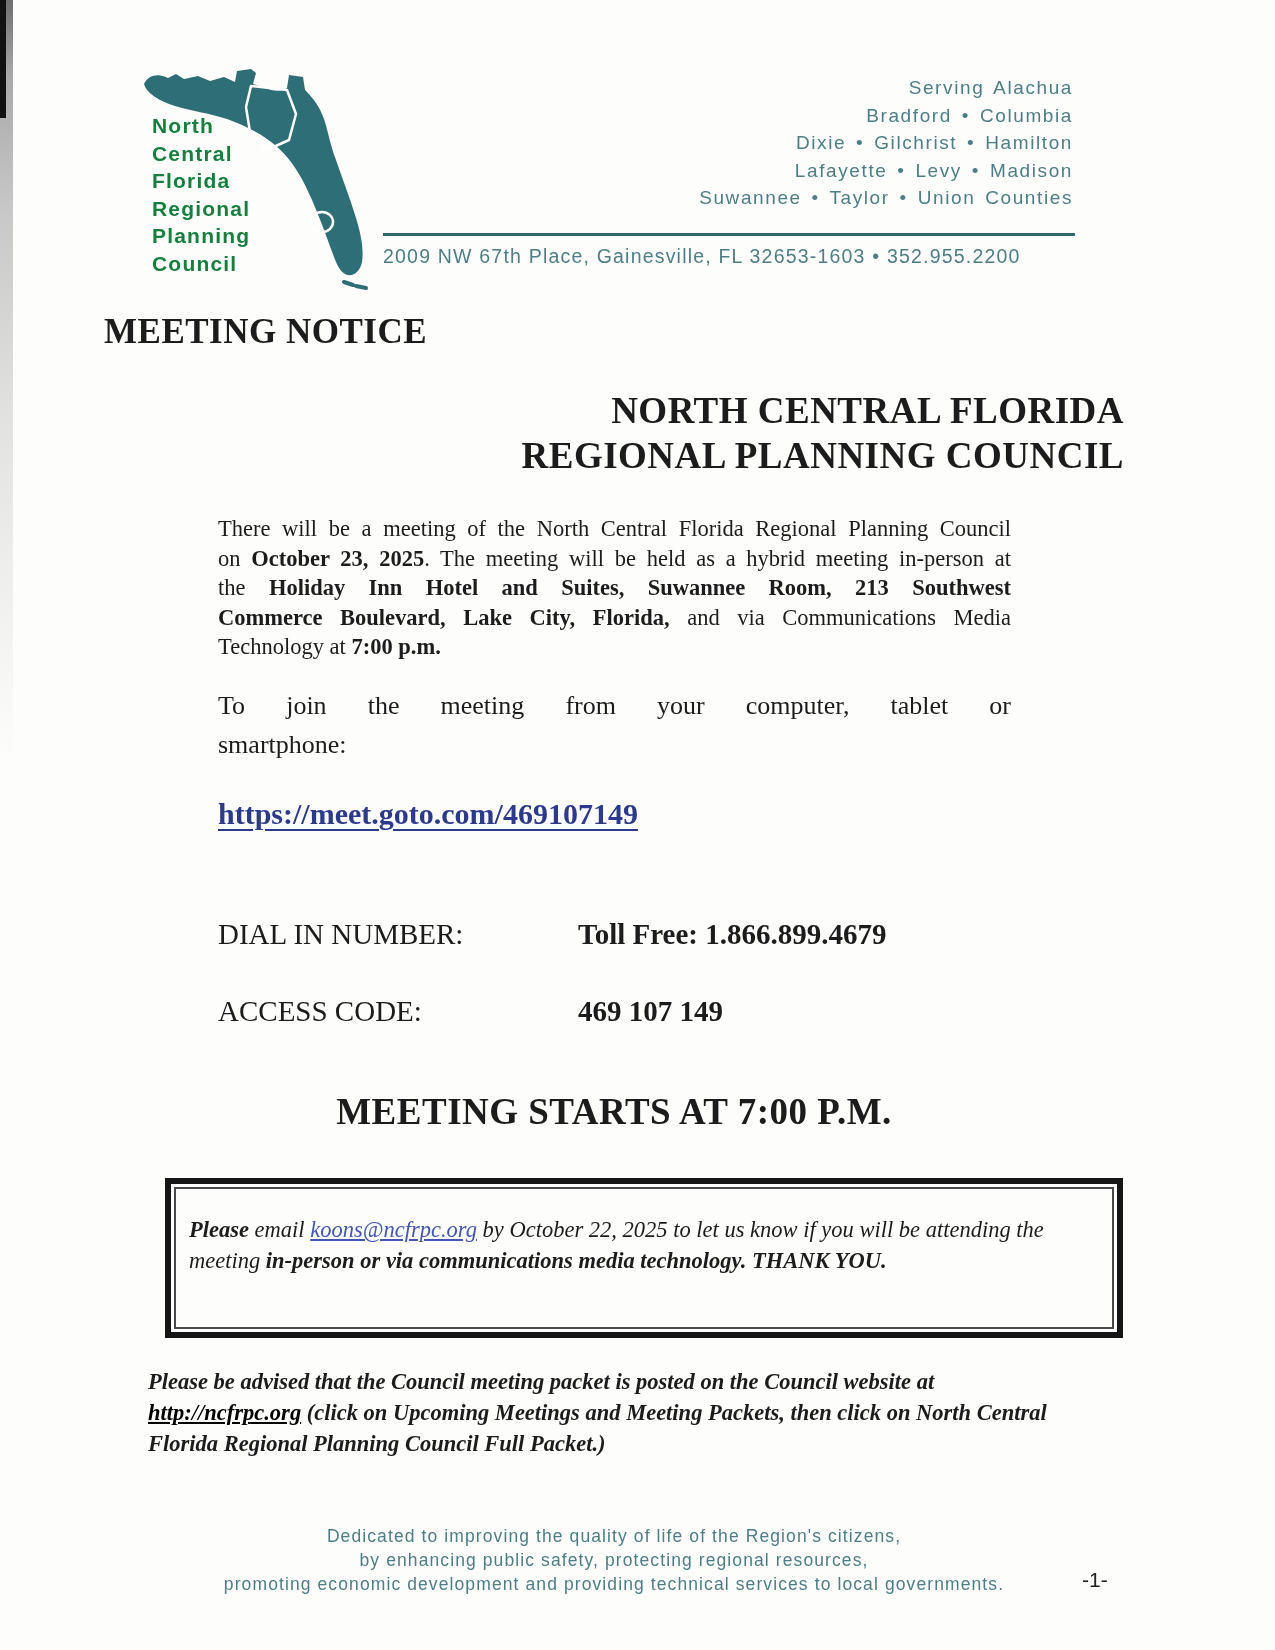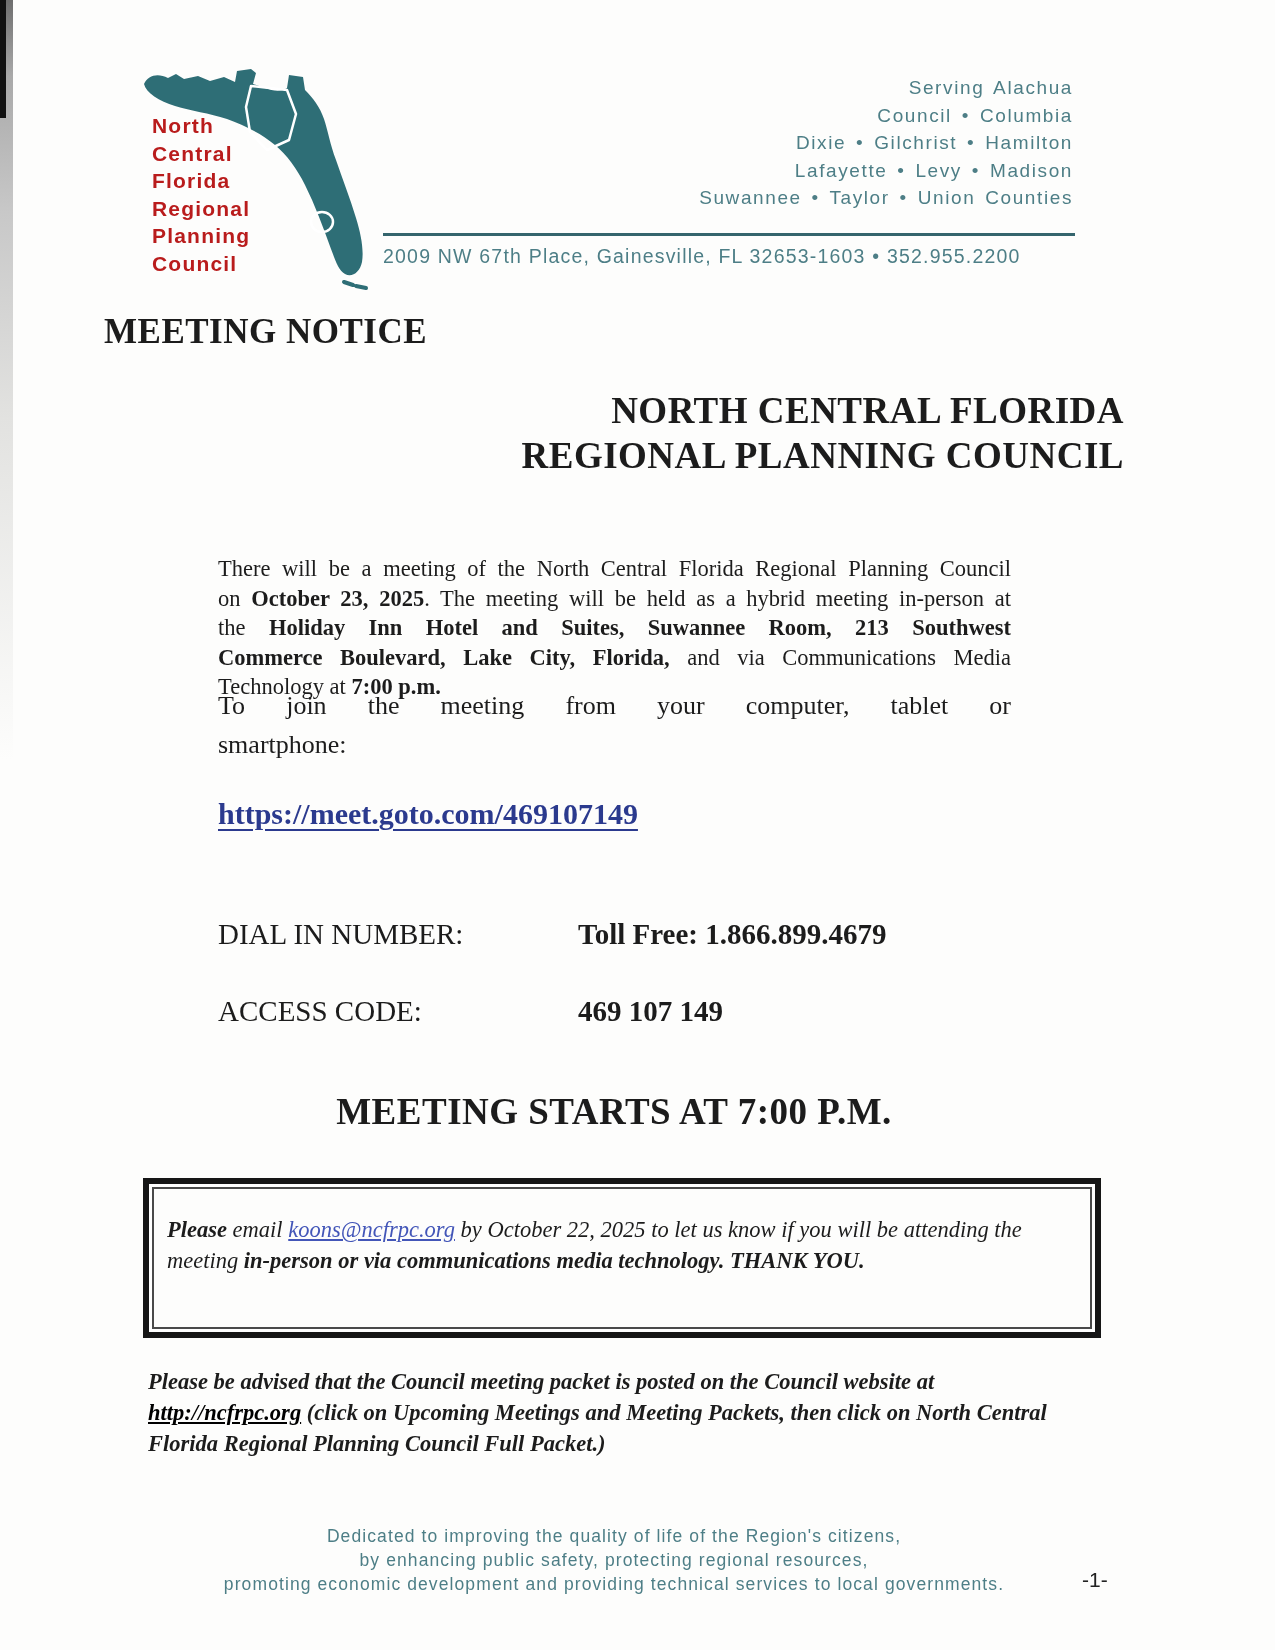--- a/index.html
+++ b/index.html
@@ -14,21 +14,21 @@
     background:linear-gradient(180deg,#6e6e6e 0%, #a9a9a9 10%, #c8c8c8 28%, #e2e2e0 55%, rgba(245,245,243,0) 100%);
   }
   .scan-strip-dark { position:absolute; left:0; top:0; width:6px; height:118px; background:#111; }
 
   
   .logo { position:absolute; left:138px; top:62px; width:238px; height:232px; }
   .logo svg { position:absolute; left:0; top:0; width:100%; height:100%; }
   .logo-text {
     position:absolute; left:14px; top:50px;
     font-family:"Liberation Sans", sans-serif; font-weight:bold;
-    font-size:21px; line-height:27.5px; letter-spacing:1.2px; color:#b91c1c;
+    font-size:21px; line-height:27.5px; letter-spacing:1.2px; color:#15803d;
   }
 
   
   .serving {
     position:absolute; right:202px; top:74px; text-align:right;
     font-family:"Liberation Sans", sans-serif; color:#4d7e86;
     font-size:19px; line-height:27.5px; letter-spacing:1.6px; word-spacing:3px;
   }
   .rule { position:absolute; left:383px; top:233px; width:692px; height:3px; background:#35656d; }
   .address {
@@ -41,21 +41,21 @@
   .title-notice {
     position:absolute; left:104px; top:312px; width:1020px; 
     font-size:35px; font-weight:bold; letter-spacing:0.5px;
   }
   .title-org {
     position:absolute; left:104px; top:388px; width:1020px; text-align:right;
     font-size:37px; font-weight:bold; line-height:45px; letter-spacing:0.5px;
   }
 
   
-  .intro { position:absolute; left:218px; top:514px; width:793px; font-size:22.5px; line-height:29.5px;margin-top:40px; }
+  .intro { position:absolute; left:218px; top:514px; width:793px; font-size:22.5px; line-height:29.5px; }
   .jline { text-align:justify; text-align-last:justify; }
   .b { font-weight:bold; }
 
   
   .join { position:absolute; left:218px; top:687px; width:793px; font-size:26px; line-height:38.5px; }
   .join .jline { text-align:justify; text-align-last:justify; }
 
   .goto-link {
     position:absolute; left:218px; top:797px;
     font-size:30px; font-weight:bold; color:#2b3a8e;
@@ -68,21 +68,21 @@
   .row-dial { top:918px; }
   .row-access { top:995px; }
 
   .starts {
     position:absolute; left:104px; top:1090px; width:1020px; text-align:center;
     font-size:37px; font-weight:bold; letter-spacing:0.5px;
   }
 
   
   .rsvp {
-    position:absolute; left:143px; top:1178px; width:918px; height:120px;
+    position:absolute; left:165px; top:1178px; width:918px; height:120px;
     border:6px solid #161616;
     box-shadow: inset 0 0 0 3px #fff, inset 0 0 0 5px #4a4a4a;
     padding:14px;
   }
   .rsvp-inner {
     position:absolute; left:18px; top:30px; width:880px;
     font-style:italic; font-size:22.5px; line-height:31px;
   }
   .bi { font-weight:bold; font-style:italic; }
   .link-blue { color:#4356b8; text-decoration:underline; }
@@ -131,21 +131,21 @@
       <div>Central</div>
       <div>Florida</div>
       <div>Regional</div>
       <div>Planning</div>
       <div>Council</div>
     </div>
   </div>
 
   <div class="serving">
     <div>Serving Alachua</div>
-    <div>Council • Columbia</div>
+    <div>Bradford • Columbia</div>
     <div>Dixie • Gilchrist • Hamilton</div>
     <div>Lafayette • Levy • Madison</div>
     <div>Suwannee • Taylor • Union Counties</div>
   </div>
   <div class="rule"></div>
   <div class="address">2009 NW 67th Place, Gainesville, FL 32653-1603 • 352.955.2200</div>
 
   <div class="title-notice">MEETING NOTICE</div>
   <div class="title-org">
     <div>NORTH CENTRAL FLORIDA</div>

